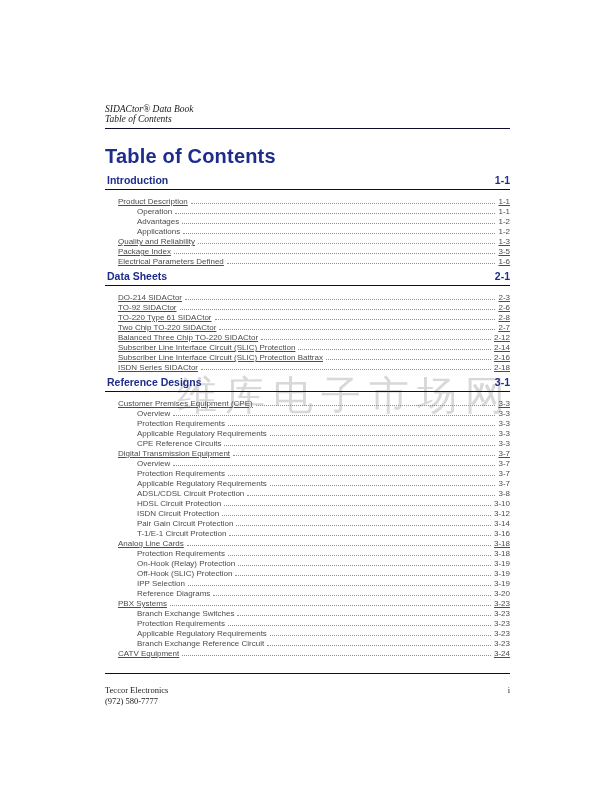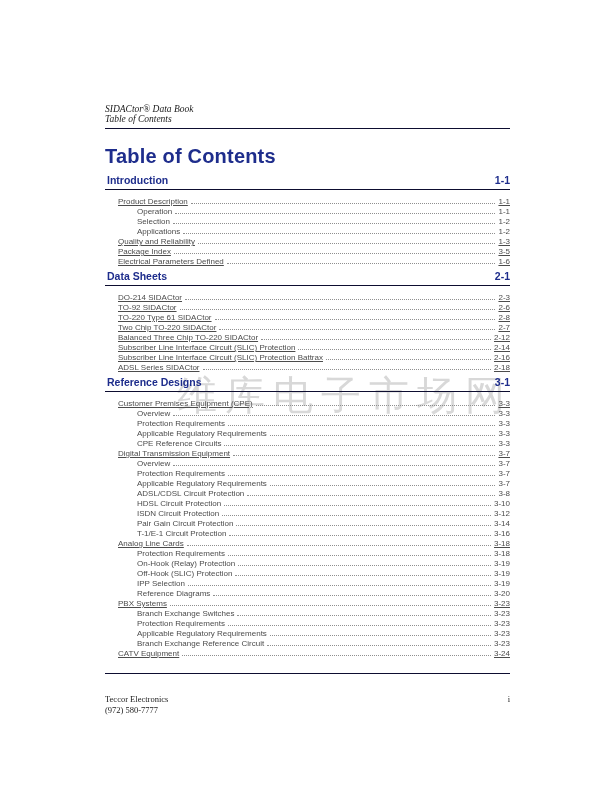--- a/index.html
+++ b/index.html
@@ -35,21 +35,21 @@
     display:flex;align-items:baseline;height:10px;line-height:10px;
     font-size:8px;color:var(--entry,#4c4c4c);
   }
   .entry.lvl1{padding-left:13px;text-decoration:underline;}
   .entry.lvl2{padding-left:32px;}
   .etitle{white-space:nowrap;}
   .leader{flex:1;border-bottom:1px dotted #8f8f8f;margin:0 3px;height:7px;min-width:10px;}
   .epage{white-space:nowrap;}
   .doc-footer{
     position:absolute;left:105px;right:102px;top:673px;z-index:1;
-    border-top:1.6px solid #0d0d30;padding-top:20px;
+    border-top:1.6px solid #0d0d30;padding-top:11px;
     font-family:"Liberation Serif",serif;font-size:8.5px;color:#1a1a1a;
     display:flex;justify-content:space-between;align-items:flex-start;
   }
   .footer-left div{line-height:11px;}
 </style>
 </head>
 <body>
 
 <div class="page">
 
@@ -75,21 +75,21 @@
               <span class="etitle">Product Description</span>
               <span class="leader"></span>
               <span class="epage">1-1</span>
             </div>
             <div class="entry lvl2">
               <span class="etitle">Operation</span>
               <span class="leader"></span>
               <span class="epage">1-1</span>
             </div>
             <div class="entry lvl2">
-              <span class="etitle">Selection</span>
+              <span class="etitle">Advantages</span>
               <span class="leader"></span>
               <span class="epage">1-2</span>
             </div>
             <div class="entry lvl2">
               <span class="etitle">Applications</span>
               <span class="leader"></span>
               <span class="epage">1-2</span>
             </div>
             <div class="entry lvl1">
               <span class="etitle">Quality and Reliability</span>
@@ -143,21 +143,21 @@
               <span class="etitle">Subscriber Line Interface Circuit (SLIC) Protection</span>
               <span class="leader"></span>
               <span class="epage">2-14</span>
             </div>
             <div class="entry lvl1">
               <span class="etitle">Subscriber Line Interface Circuit (SLIC) Protection Battrax</span>
               <span class="leader"></span>
               <span class="epage">2-16</span>
             </div>
             <div class="entry lvl1">
-              <span class="etitle">ADSL Series SIDACtor</span>
+              <span class="etitle">ISDN Series SIDACtor</span>
               <span class="leader"></span>
               <span class="epage">2-18</span>
             </div>
           </div>
         </div>
         <div class="toc-section">
           <div class="section-header">
             <span class="section-label">Reference Designs</span>
             <span class="section-page">3-1</span>
           </div>

